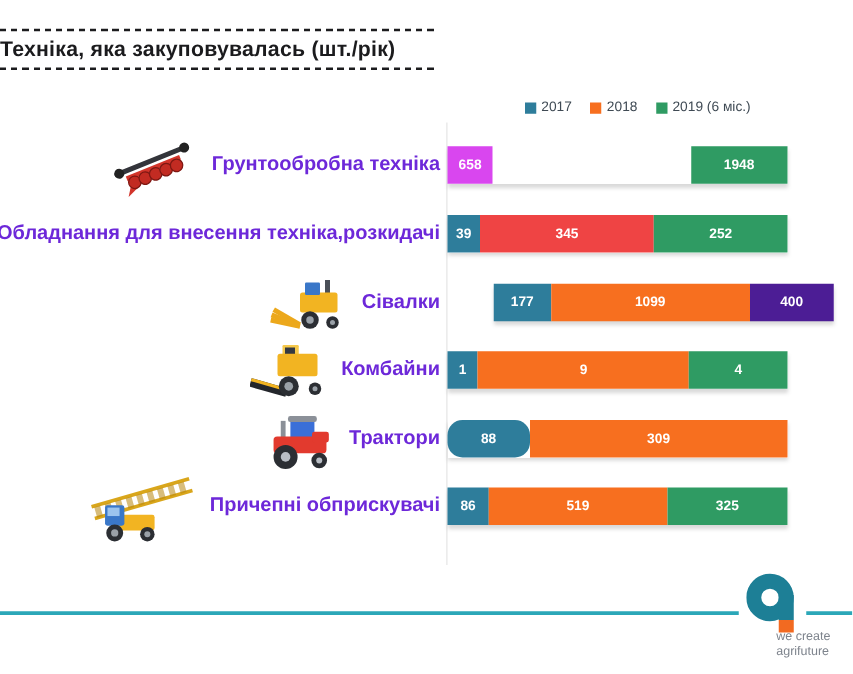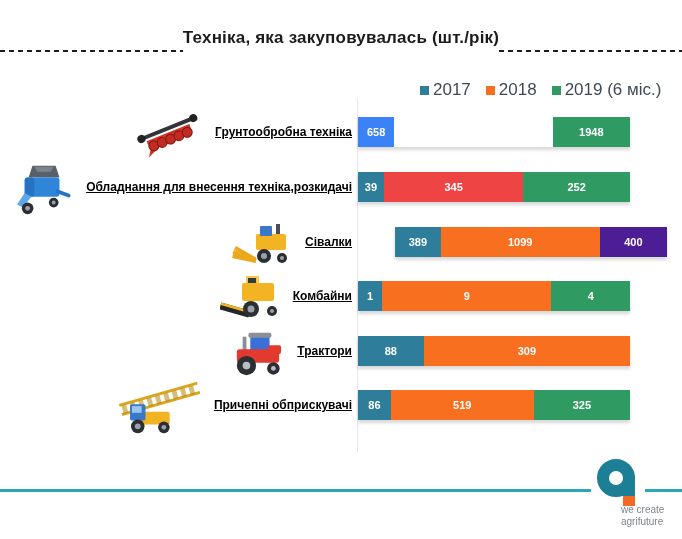--- a/index.html
+++ b/index.html
@@ -1,40 +1,40 @@
 <!DOCTYPE html>
 <html><head>
 <meta charset="utf-8">
 <style>
   html,body{margin:0;padding:0;background:#fff;}
   .canvas{position:relative;width:682px;height:539px;background:#ffffff;
     font-family:"Liberation Sans",sans-serif;overflow:hidden;}
 
   
   .title-wrap{position:absolute;top:23px;left:0;right:0;
-    display:flex;flex-direction:row;align-items:flex-end;}
+    display:flex;flex-direction:column;align-items:flex-start;}
   .dash{width:350px;height:2px;
     background:repeating-linear-gradient(90deg,#1c1c1e 0 5px,transparent 5px 9px);}
   .title{font-size:17px;font-weight:bold;color:#1b1b1d;letter-spacing:.2px;
     padding:5px 0 4px 0;white-space:nowrap;}
 
   
   .legend{position:absolute;top:80px;left:420px;display:flex;gap:15px;align-items:center;}
-  .legend-item{display:flex;gap:4px;align-items:center;font-size:17px;color:#3f4a54;justify-content:center;}
+  .legend-item{display:flex;gap:4px;align-items:center;font-size:11px;color:#3f4a54;justify-content:center;}
   .legend-swatch{width:9px;height:9px;flex:0 0 auto;}
 
   
   .axis-line{position:absolute;left:357px;top:98px;width:1px;height:354px;background:#e6e6e6;}
 
   
   .row{position:absolute;left:0;width:682px;height:30px;display:flex;align-items:center;}
   .label-cell{width:352px;height:100%;display:flex;align-items:center;
     justify-content:flex-end;gap:9px;}
   .label-cell svg{display:block;flex:0 0 auto;transform:translateY(3px);}
-  .row-label{font-size:12px;font-weight:bold;color:#000000;white-space:nowrap;text-decoration:underline;}
+  .row-label{font-size:16px;font-weight:bold;color:#6d28d9;white-space:nowrap;}
   .bars{margin-left:6px;width:272px;height:30px;display:flex;
     box-shadow:0 3px 3px rgba(130,130,130,.30);}
   .seg{display:flex;align-items:center;justify-content:center;min-width:0;
     color:#ffffff;font-size:11px;font-weight:bold;overflow:hidden;white-space:nowrap;}
 
   
   .baseline{position:absolute;left:0;top:489px;width:682px;height:3px;background:#2BA7B8;}
   .logo-box{position:absolute;left:591px;top:455px;width:54px;height:56px;background:#fff;
     display:flex;align-items:center;justify-content:center;z-index:2;}
   .tagline{position:absolute;left:621px;top:504px;font-size:10px;line-height:11.5px;
@@ -82,21 +82,21 @@
               <circle cx="26" cy="27" r="5"></circle>
               <circle cx="35" cy="27" r="5"></circle>
             <circle cx="44" cy="27" r="5"></circle>
               <circle cx="53" cy="27" r="5"></circle>
           </g>
         </g>
       </svg>
       <span class="row-label">Грунтообробна техніка</span>
     </div>
     <div class="bars">
-      <div class="seg" style="flex-grow: 658; background-color: #3b82f6;">
+      <div class="seg" style="flex-grow: 658; background-color: #d946ef;">
           <span>658</span>
         </div>
       <div class="seg" style="flex-grow: 4838; background-color: rgb(247, 111, 31); margin-top: 38px;">
           <span>4 838</span>
         </div>
       <div class="seg" style="flex-grow: 1956; background-color: rgb(47, 155, 99);">
           <span>1948</span>
         </div>
     </div>
   </div>
@@ -143,21 +143,21 @@
         </g>
         <circle cx="32" cy="34" r="7" fill="#2b2e33"></circle>
           <circle cx="32" cy="34" r="3" fill="#9aa1a8"></circle>
         <circle cx="50" cy="36" r="5" fill="#2b2e33"></circle>
           <circle cx="50" cy="36" r="2" fill="#9aa1a8"></circle>
       </svg>
       <span class="row-label">Сівалки</span>
     </div>
     <div class="bars">
       <div class="seg" style="flex-grow: 223; background-color: rgb(46, 125, 155);">
-          <span>389</span>
+          <span>177</span>
         </div>
       <div class="seg" style="flex-grow: 1099; background-color: rgb(247, 111, 31);">
           <span>1099</span>
         </div>
       <div class="seg" style="flex-grow: 400; background-color: #4c1d95;">
           <span>400</span>
         </div>
     </div>
   </div>
 
@@ -200,21 +200,21 @@
         <rect x="8" y="21" width="44" height="14" rx="3" fill="#e23a2e"></rect>
         <rect x="40" y="17" width="14" height="9" rx="2" fill="#e23a2e"></rect>
         <circle cx="18" cy="38" r="10" fill="#2b2e33"></circle>
           <circle cx="18" cy="38" r="4" fill="#b9bec5"></circle>
         <circle cx="46" cy="41" r="6.5" fill="#2b2e33"></circle>
           <circle cx="46" cy="41" r="2.5" fill="#b9bec5"></circle>
       </svg>
       <span class="row-label">Трактори</span>
     </div>
     <div class="bars">
-      <div class="seg" style="flex-grow: 88; background-color: rgb(46, 125, 155);">
+      <div class="seg" style="flex-grow: 88; background-color: rgb(46, 125, 155); border-radius: 12px;">
           <span>88</span>
         </div>
       <div class="seg" style="flex-grow: 309; background-color: rgb(247, 111, 31);">
           <span>309</span>
         </div>
     </div>
   </div>
 
   <div class="row" style="top:390px;">
     <div class="label-cell">

